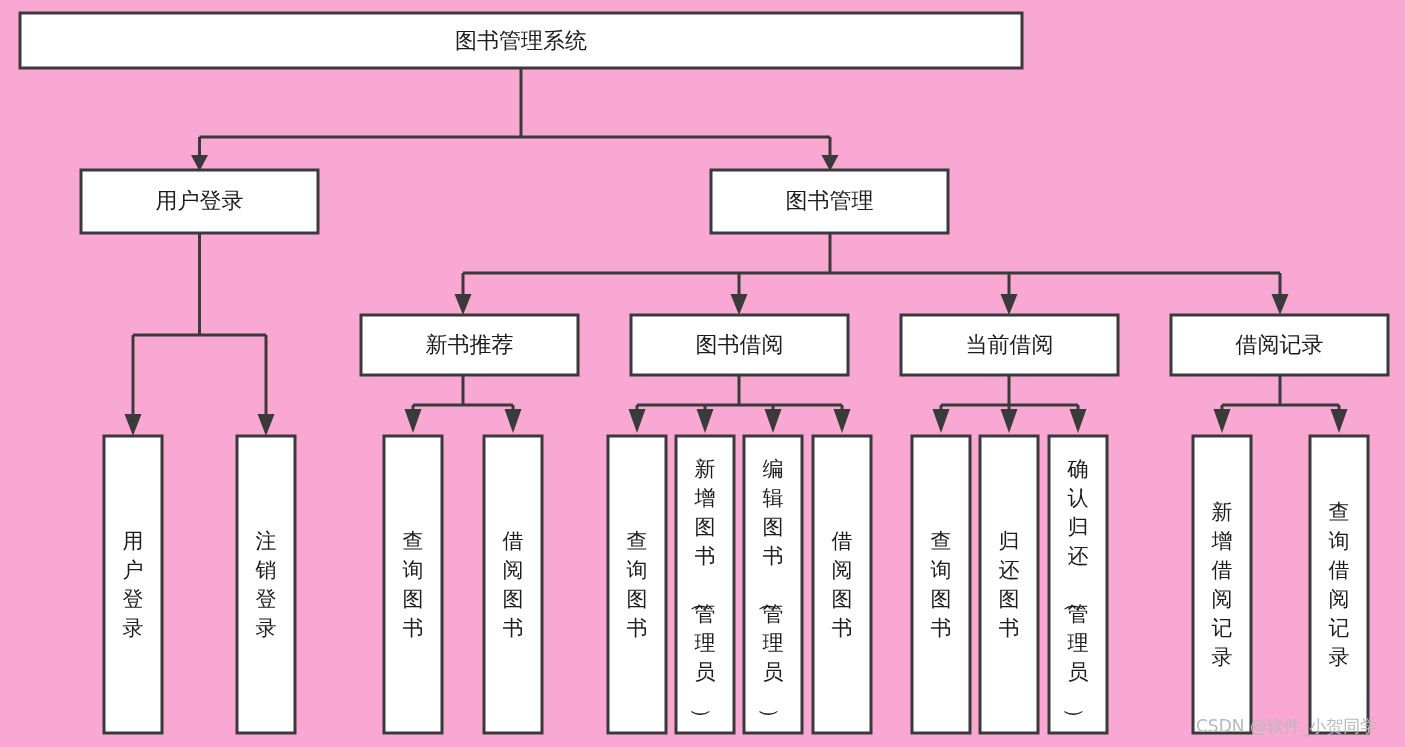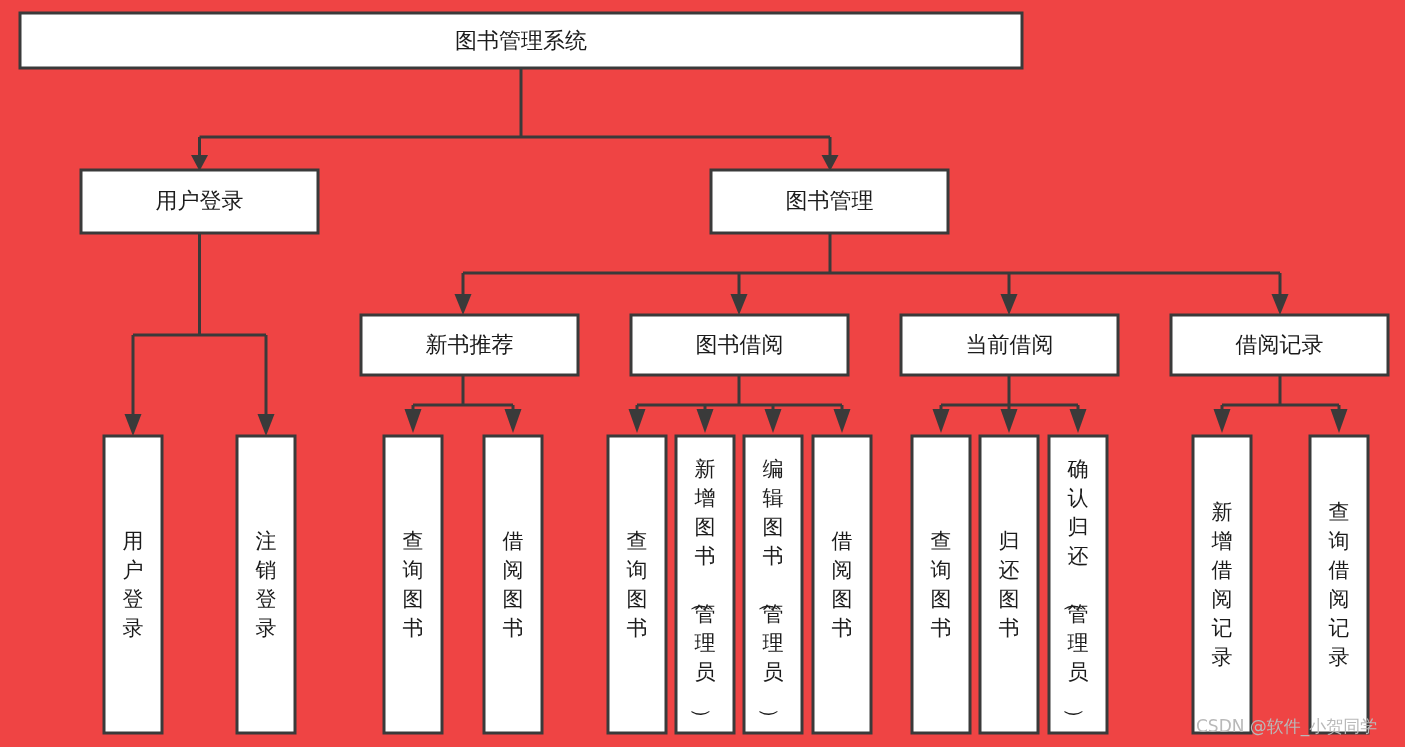--- a/index.html
+++ b/index.html
@@ -8,21 +8,21 @@
     padding: 0;
     background: #ffffff;
   }
   body {
     font-family: "DejaVu Sans", "Liberation Sans", sans-serif;
   }
   #canvas {
     position: relative;
     width: 1405px;
     height: 747px;
-    background: #ef4444;
+    background: #f9a8d4;
     overflow: hidden;
   }
   svg#diagram {
     position: absolute;
     left: 0;
     top: 0;
     width: 1405px;
     height: 747px;
     display: block;
   }

